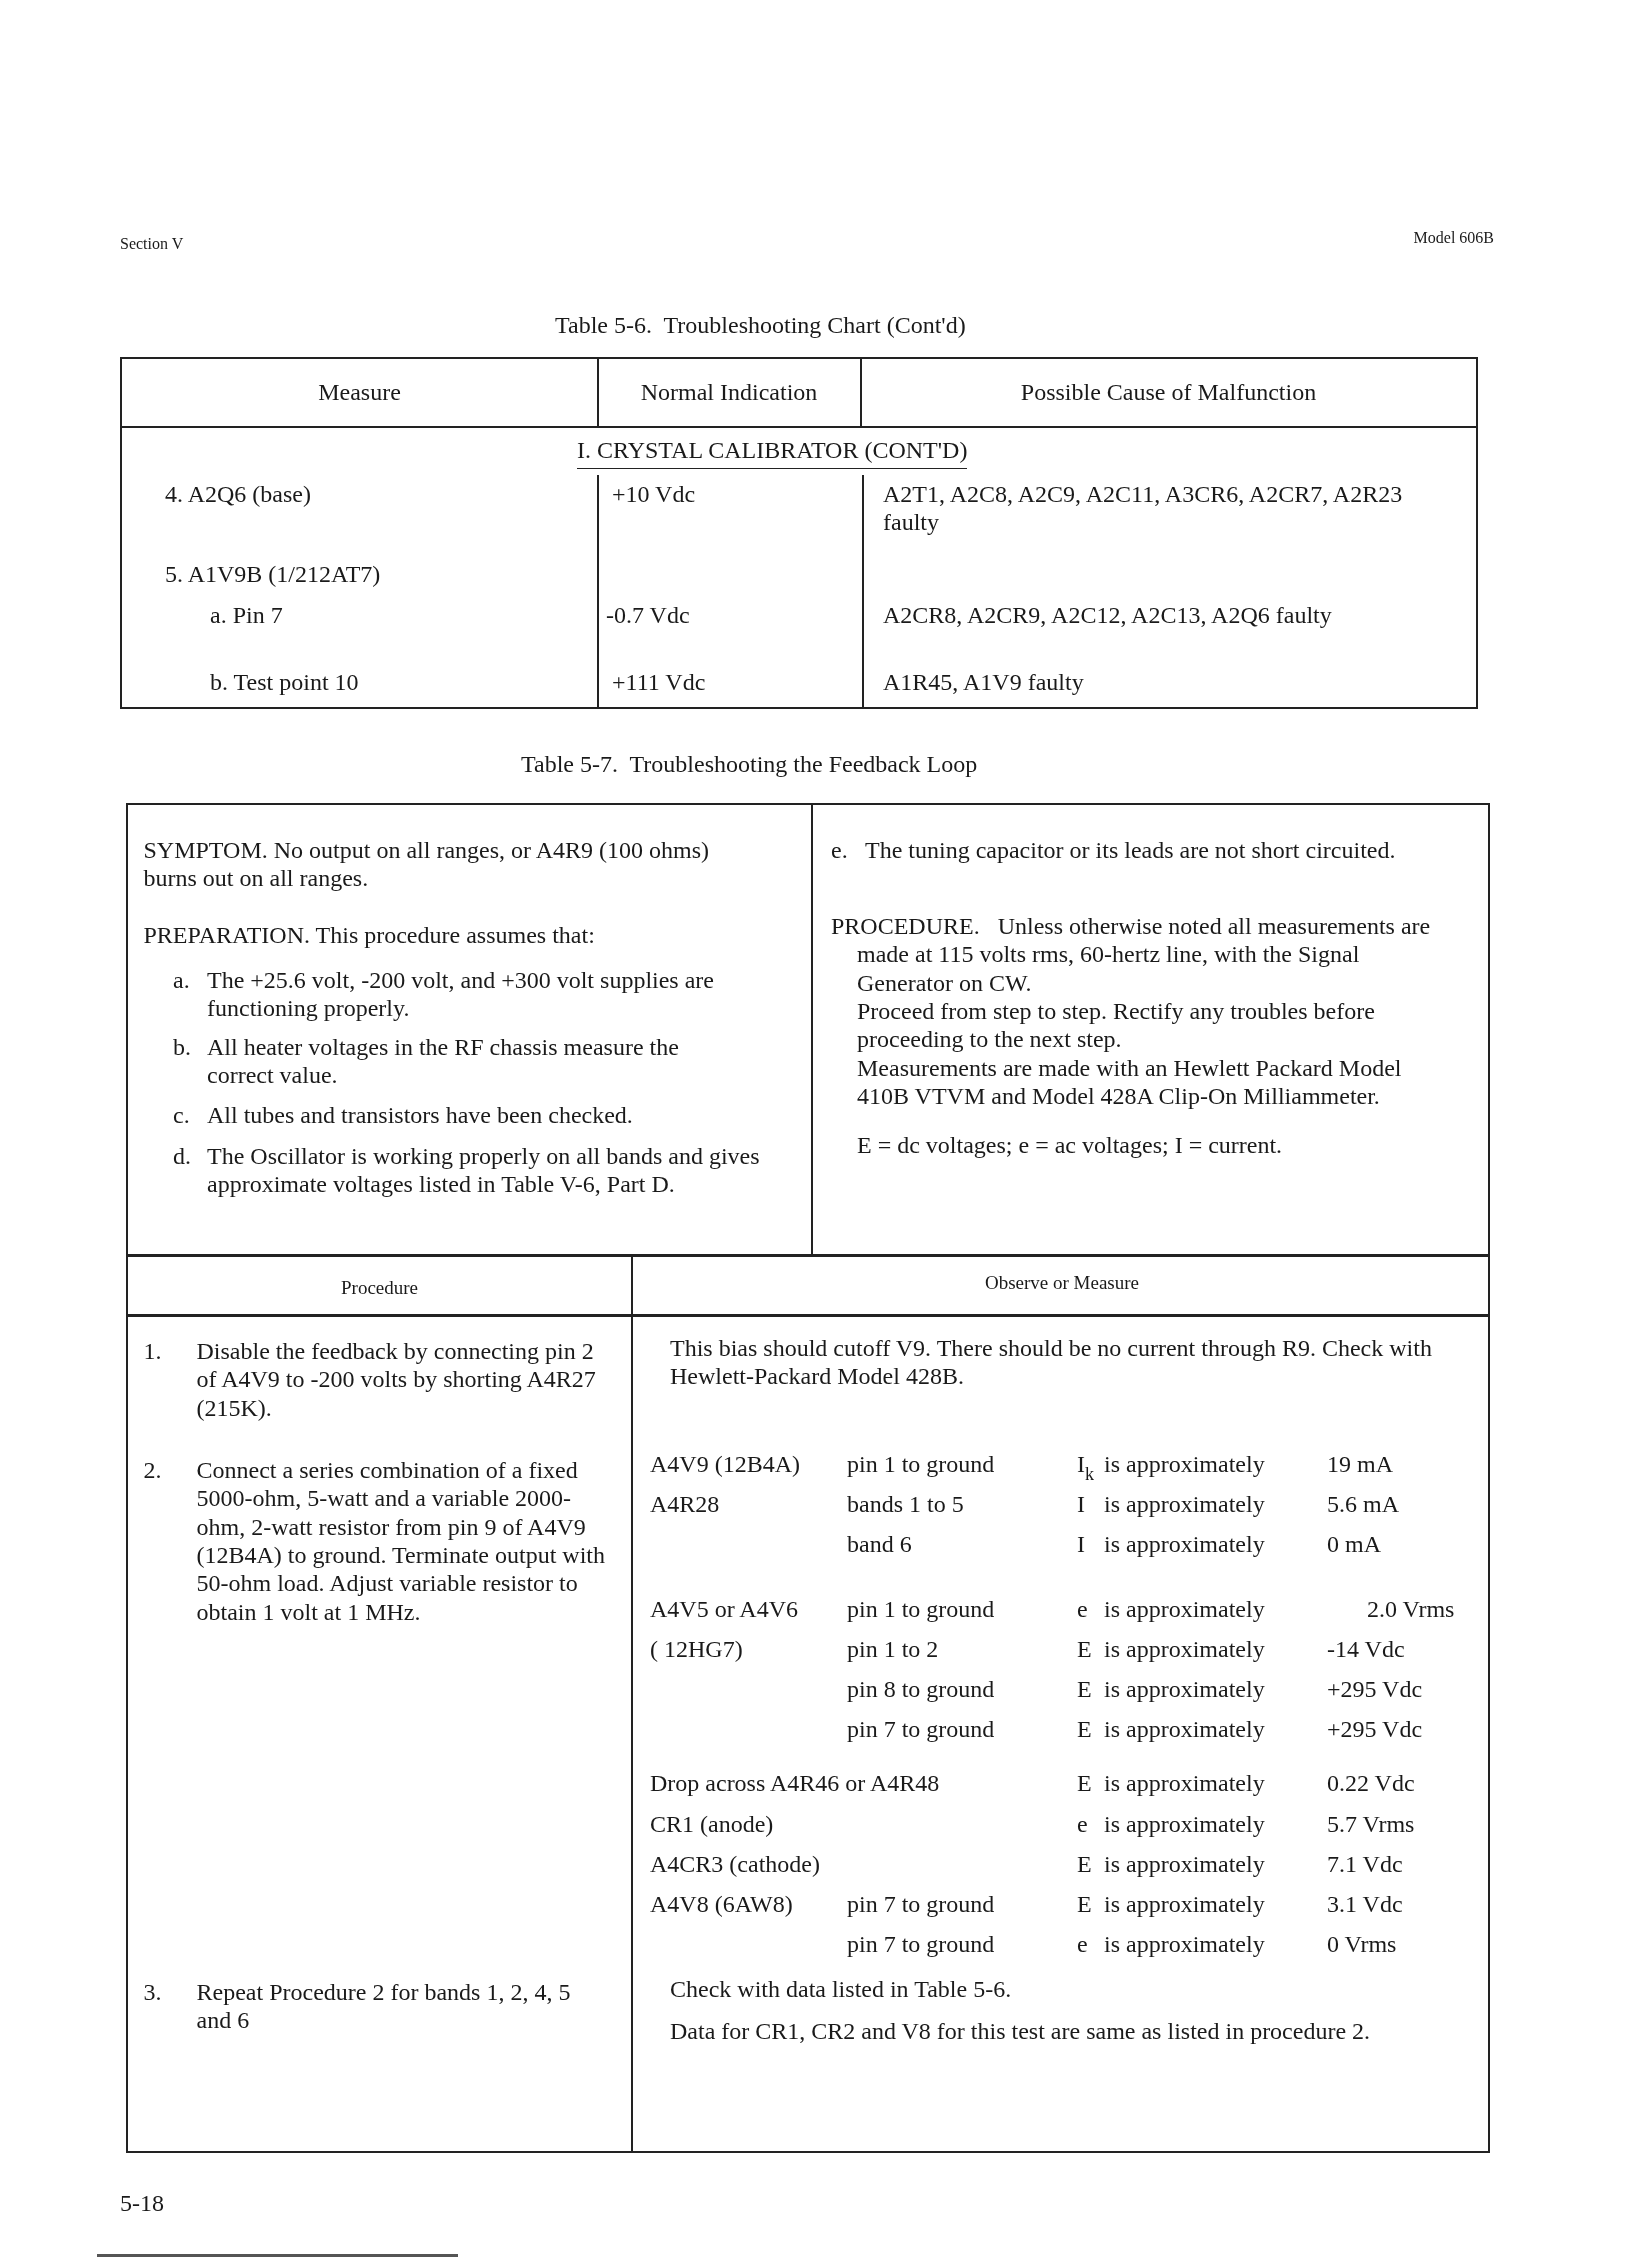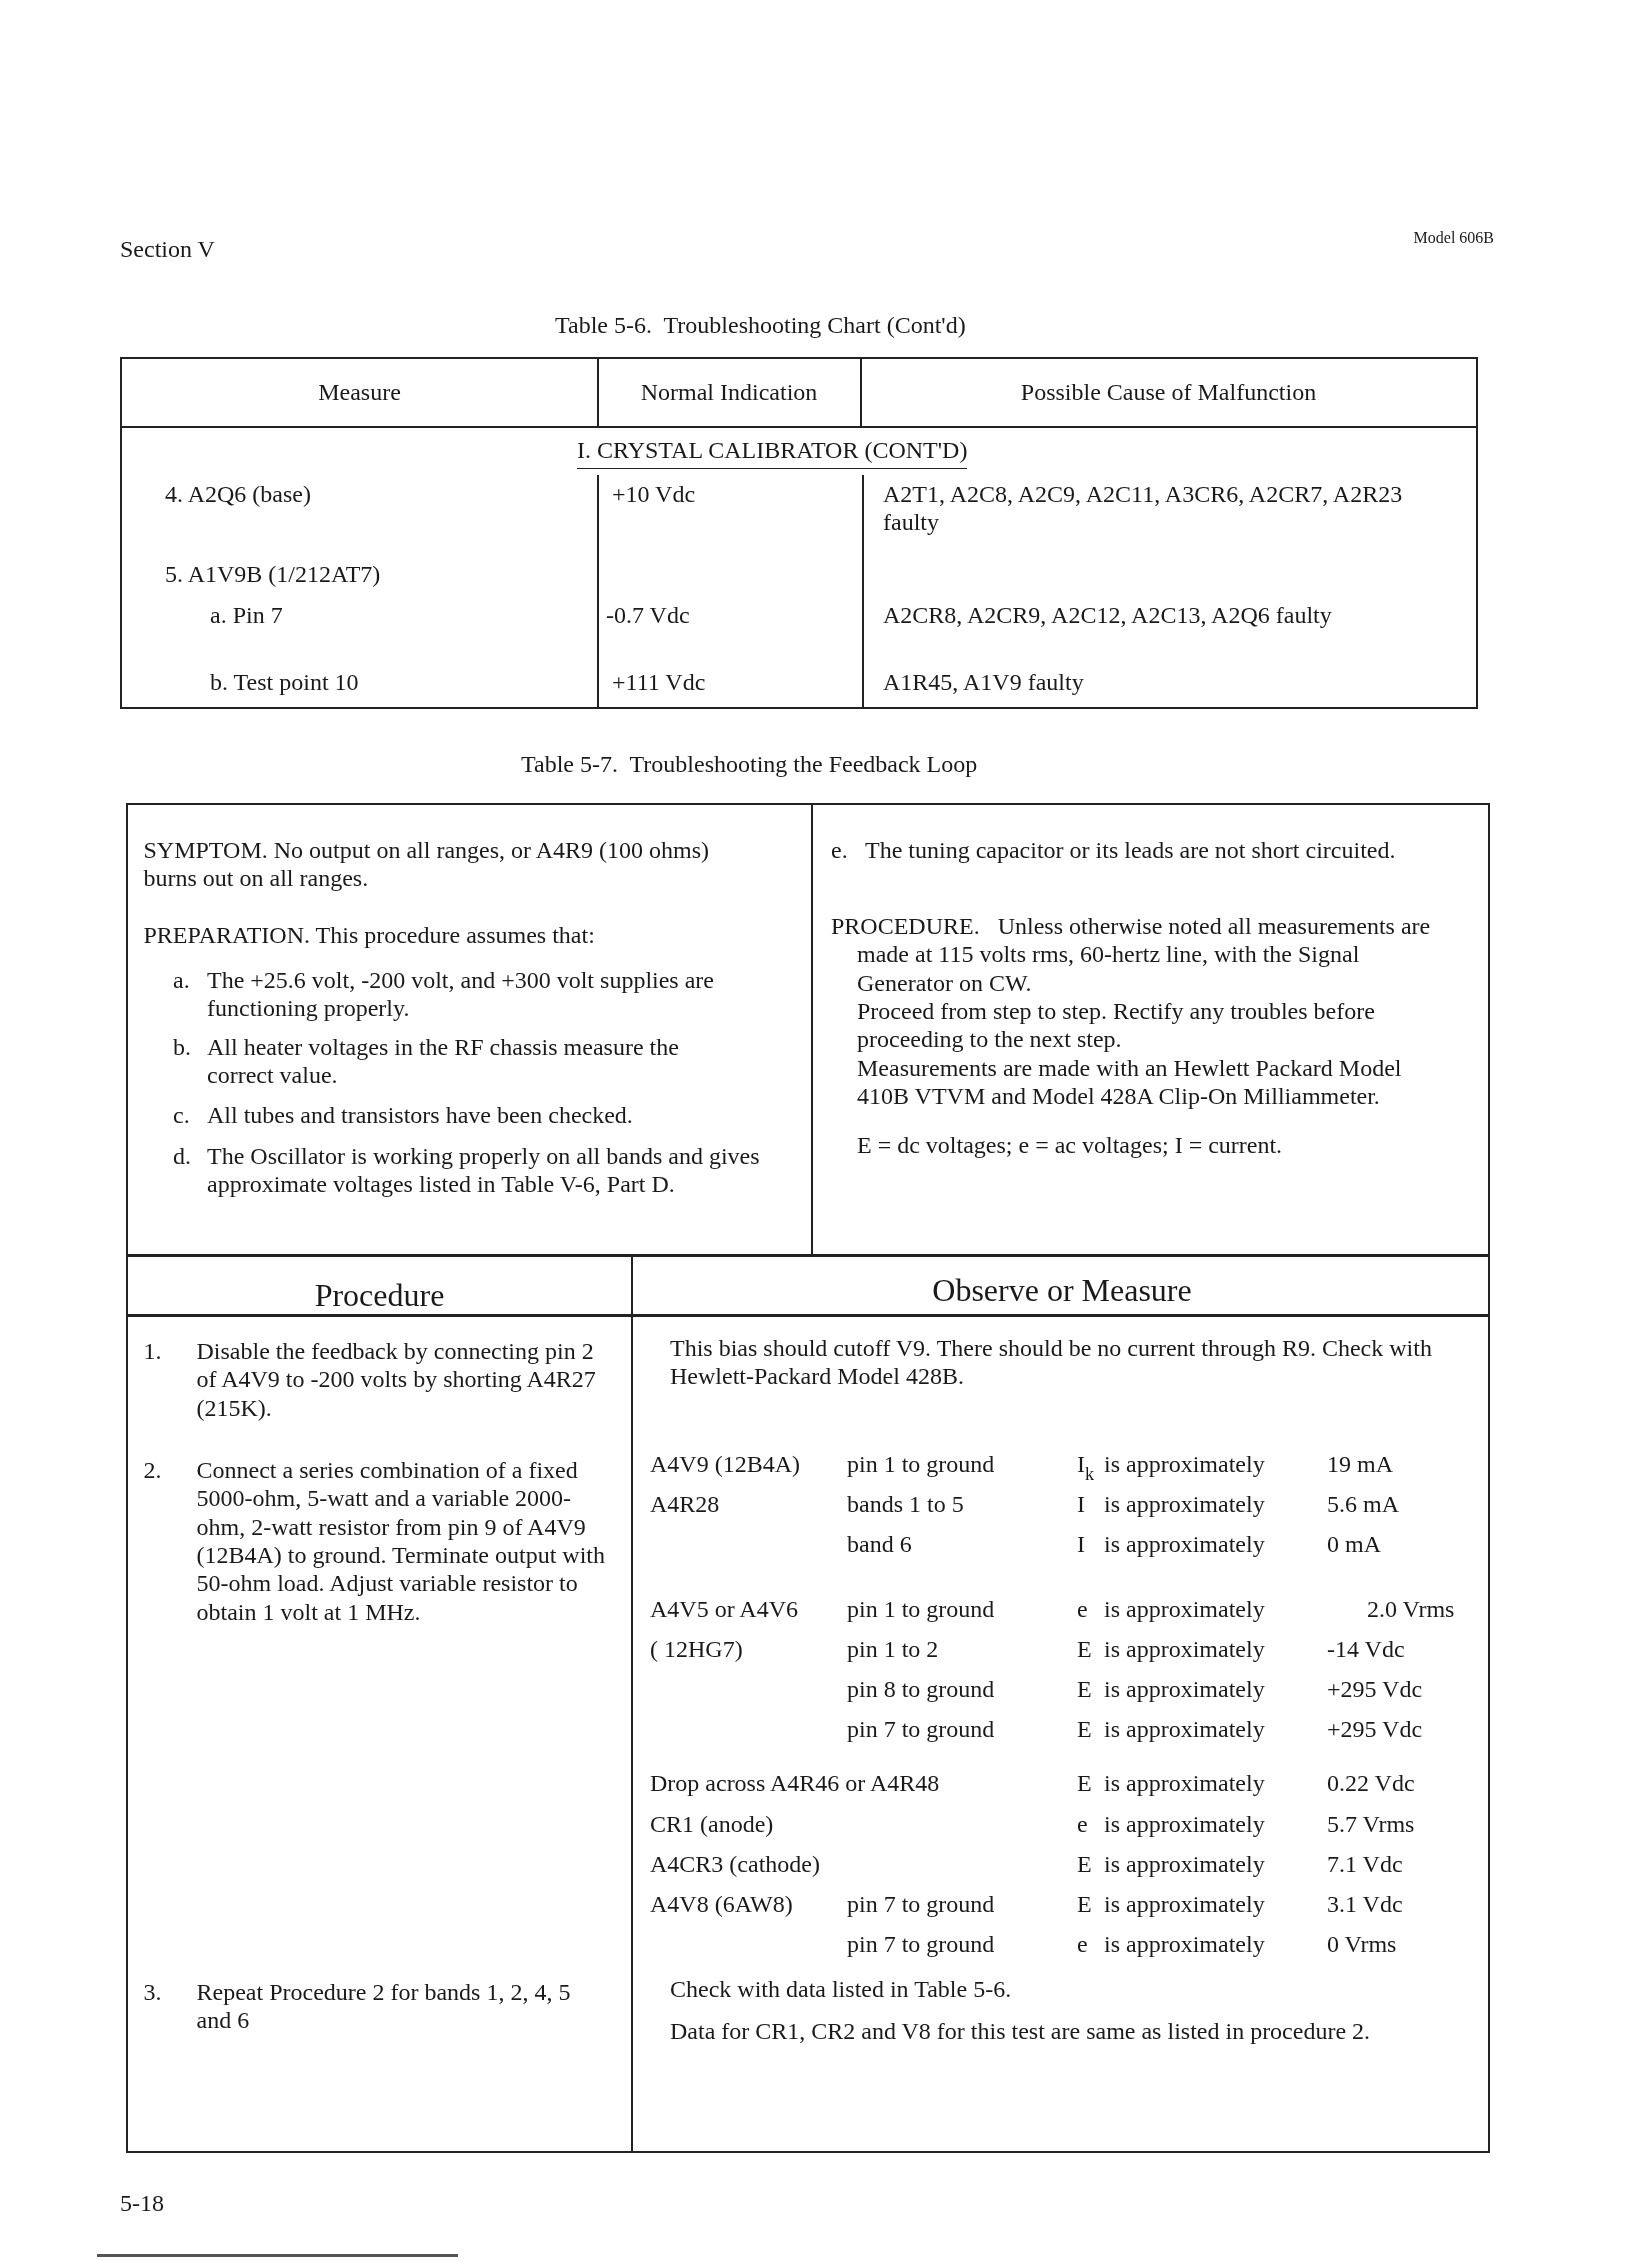--- a/index.html
+++ b/index.html
@@ -4,41 +4,41 @@
 <style>
   html, body { margin: 0; padding: 0; background: #ffffff; }
   body {
     width: 1644px; height: 2261px; position: relative; overflow: hidden;
     font-family: "Liberation Serif", "DejaVu Serif", serif;
     color: #1a1a1a;
     font-size: 24px;
     line-height: 1.18;
   }
   .abs { position: absolute; }
-  .hdr-left { left: 120px; top: 235px; font-size: 24px; }
+  .hdr-left { left: 120px; top: 235px; font-size: 16px; }
   .hdr-right { right: 150px; top: 229px; font-size: 16px; }
   .caption { font-size: 24px; white-space: pre; }
   .cap1 { left: 555px; top: 311px; }
   .cap2 { left: 521px; top: 750px; }
   .page-num { left: 120px; top: 2189px; font-size: 24px; }
   .bottom-rule { left: 97px; top: 2254px; width: 361px; height: 2.6px; background: #555; }
 
   
   .t56 { left: 120px; top: 357px; width: 1358px; height: 352px; border: 2.6px solid #222; box-sizing: border-box; }
   .t56 .hdr-row { position: absolute; left: 0; top: 0; width: 100%; height: 67px; border-bottom: 2.6px solid #222; }
   .t56 .hcell { position: absolute; top: 0; height: 100%; display: flex; align-items: center; justify-content: center; }
   .t56 .vline { position: absolute; width: 1.9px; background: #222; }
   .t56 .section { position: absolute; left: 455px; top: 77px; font-size: 24px; padding-bottom: 3.9px; border-bottom: 1.9px solid #222; }
   .t56 .cell { position: absolute; font-size: 24px; }
 
   
   .t57 { left: 126px; top: 803px; width: 1364px; height: 1350px; border: 2.6px solid #222; box-sizing: border-box; }
   .t57 .hsplit { position: absolute; left: 0; width: 100%; height: 2.6px; background: #222; }
   .t57 .vsplit { position: absolute; width: 1.9px; background: #222; }
-  .t57 .txt { position: absolute; font-size: 32px; }
+  .t57 .txt { position: absolute; font-size: 19px; }
   .t57 .para { position: absolute; font-size: 24px; }
   .item { display: flex; }
   .item .lbl { width: 34px; flex: none; }
   .item .body { flex: 1; }
   .meas-row { position: absolute; font-size: 24px; white-space: nowrap; }
   .meas-row span { position: absolute; white-space: nowrap; }
   sub { font-size: 18px; vertical-align: -7.7px; }
 </style>
 </head>
 <body>

